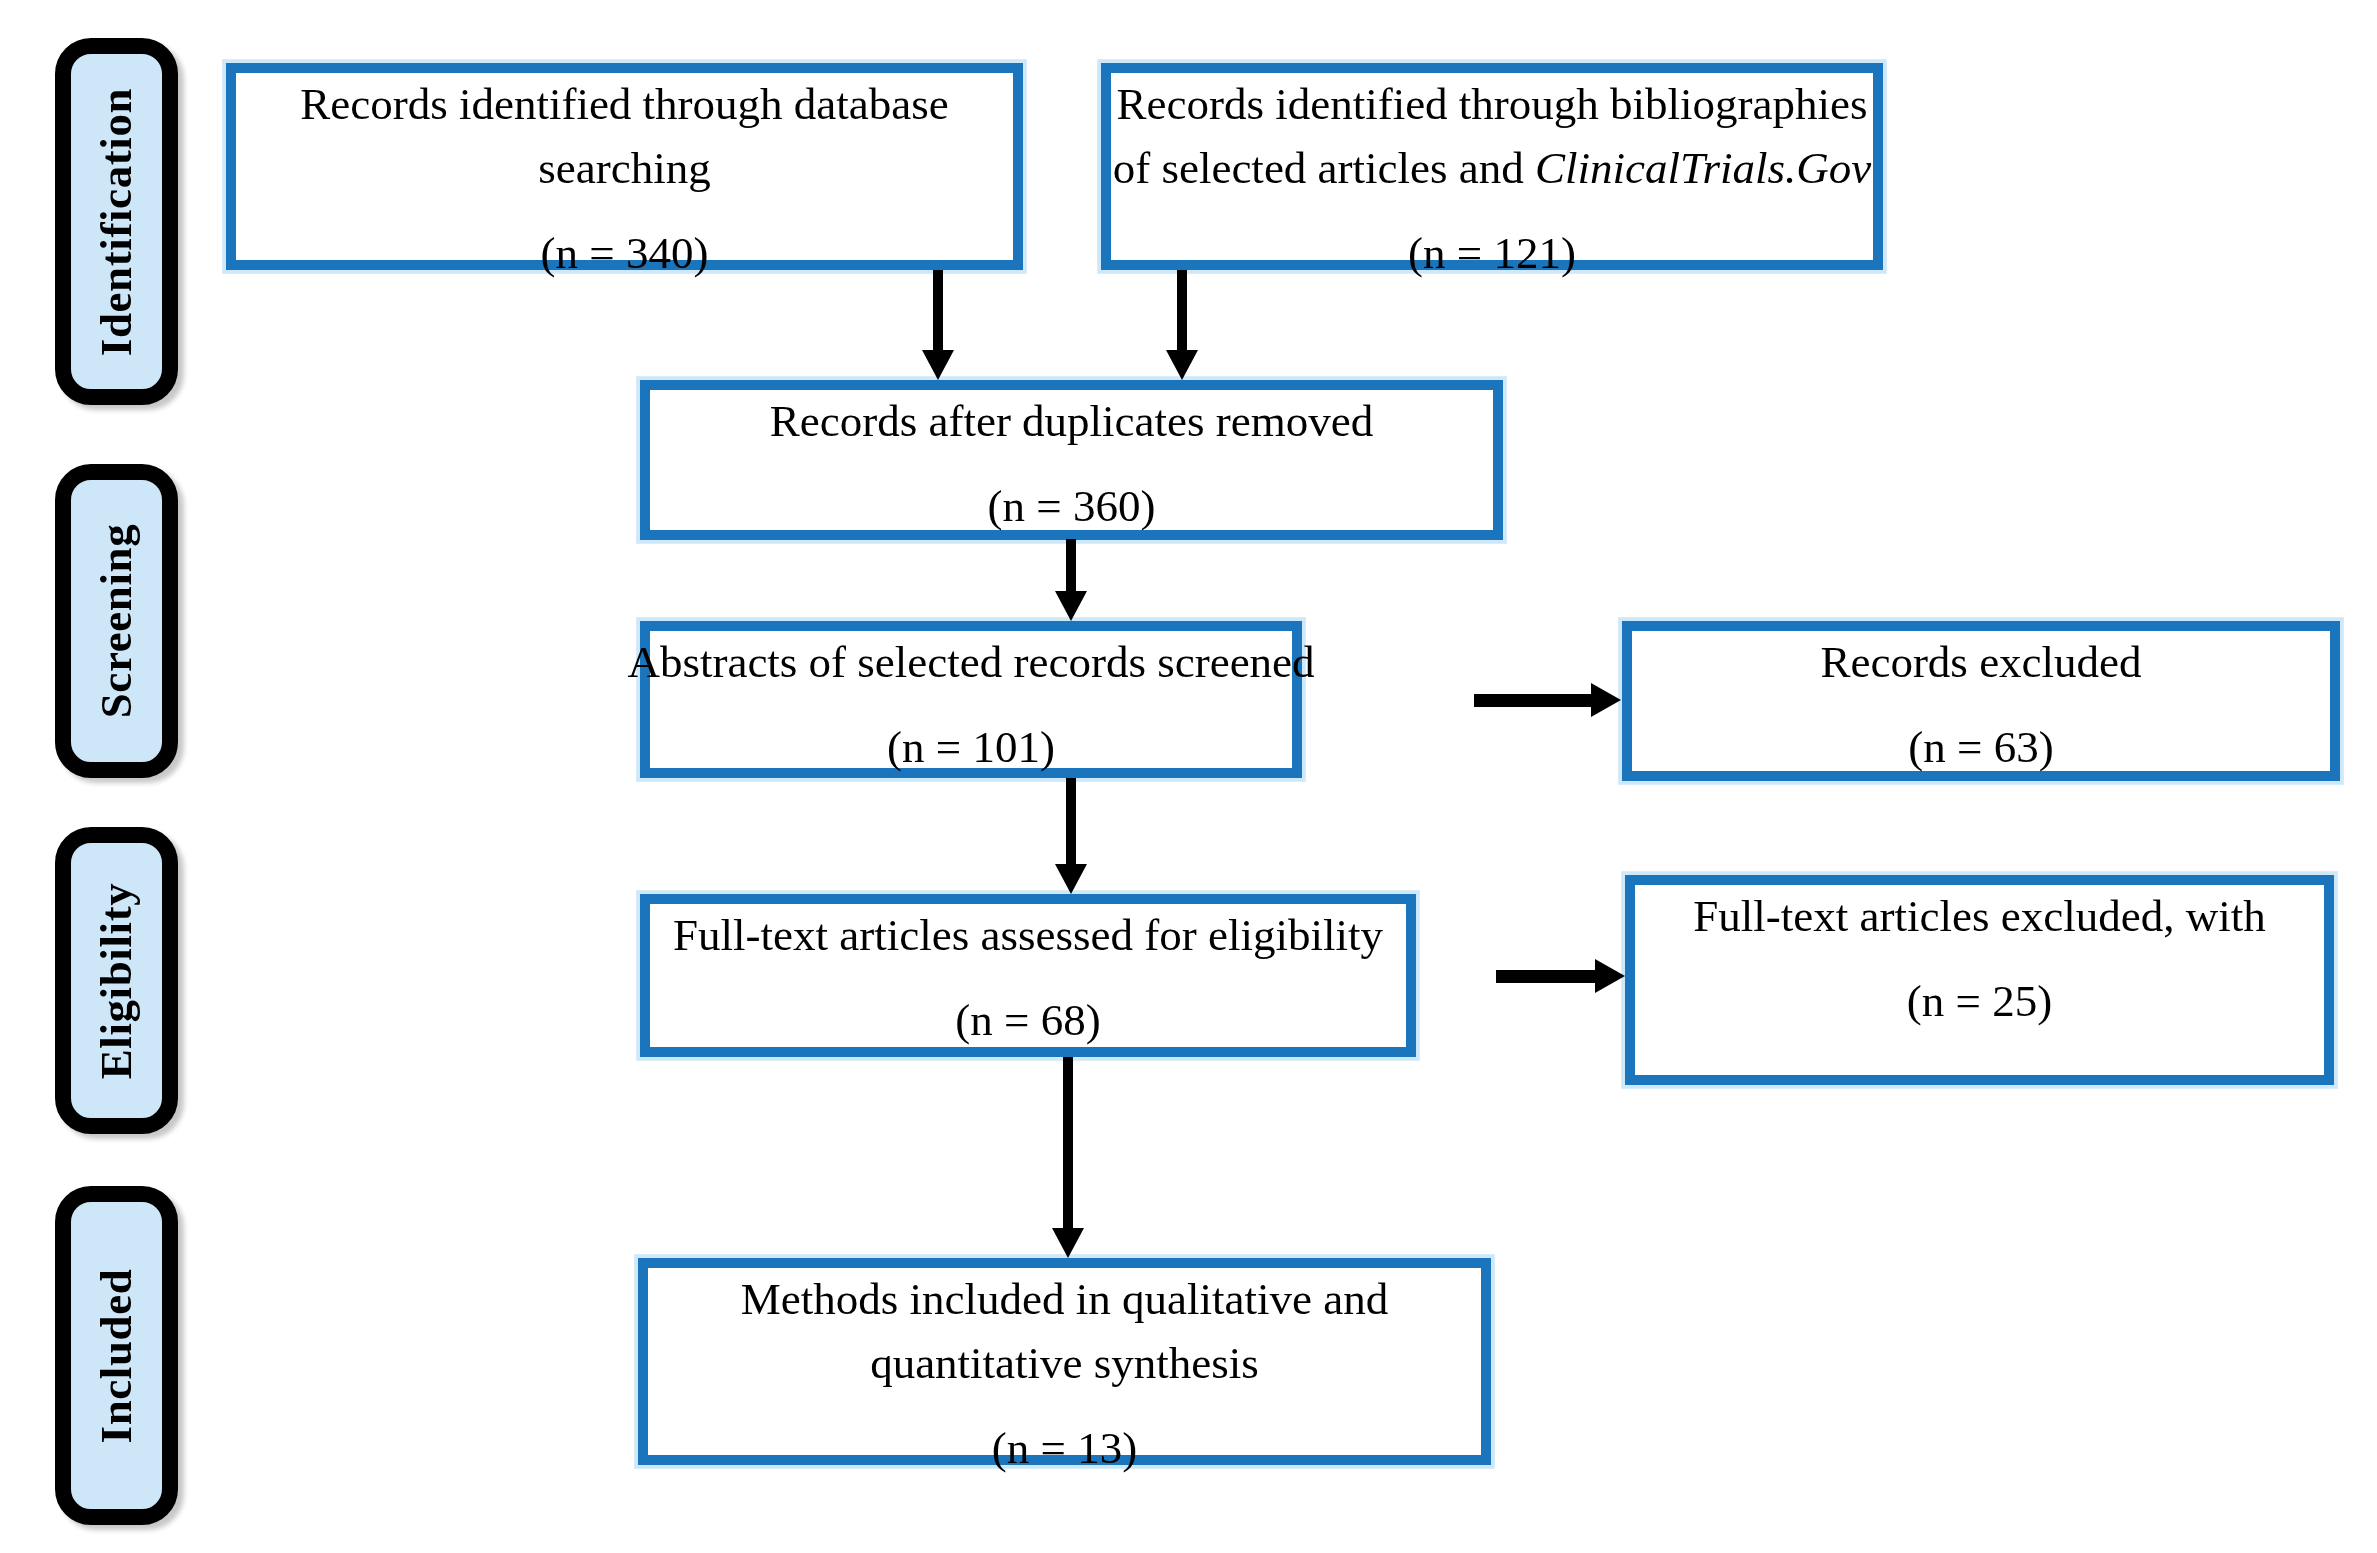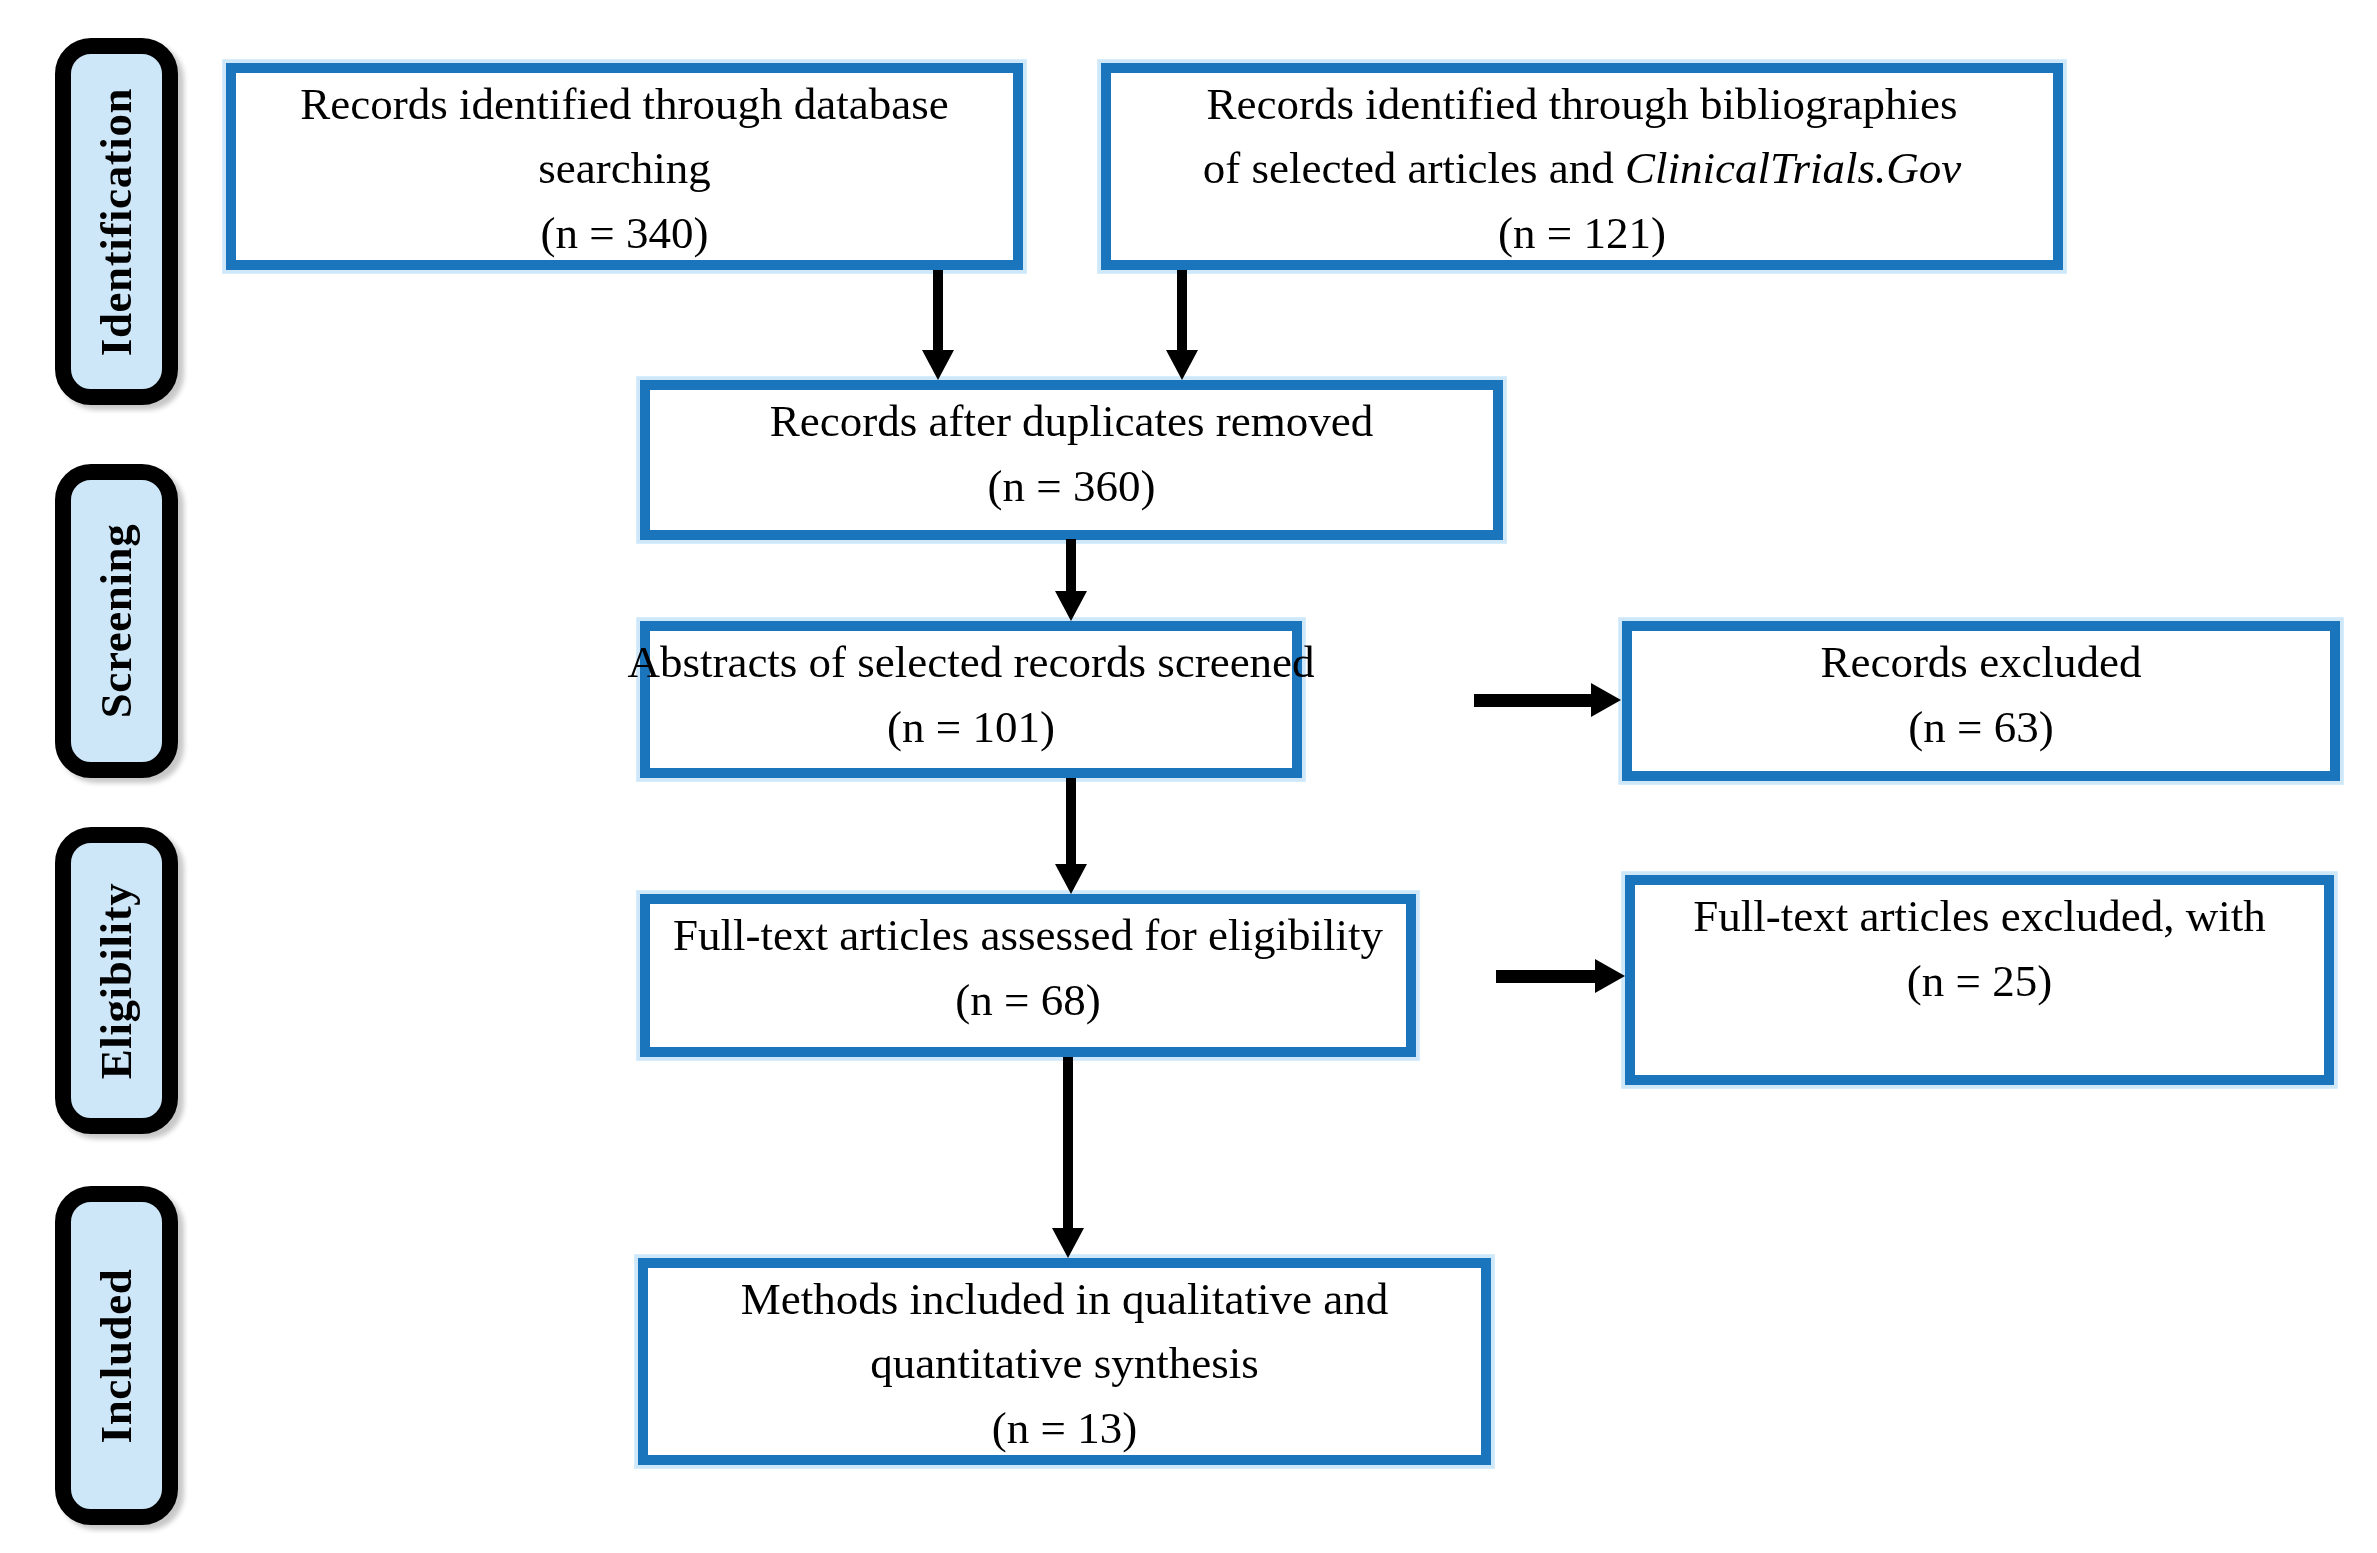--- a/index.html
+++ b/index.html
@@ -49,21 +49,21 @@
     display: flex;
     flex-direction: column;
     align-items: center;
     justify-content: flex-start;
     text-align: center;
     font-size: 45px;
     line-height: 1.42;
     box-shadow: 0 0 0 3.8px rgba(189, 224, 248, 0.75);
   }
   .fbox .bline { white-space: nowrap; }
-  .fbox .n-line { margin-top: 1px; }
+  .fbox .n-line { margin-top: 21px; }
   .italic { font-style: italic; }
   .bold { font-weight: bold; }
 
   
   .arrow-v { position: absolute; width: 33px; }
   .arrow-v .shaft {
     position: absolute;
     left: 11.3px; top: 0;
     width: 10px;
     height: calc(100% - 28px);
@@ -111,21 +111,21 @@
   <div class="stage" style="top:1186px;height:339px">
     <span class="stage-label">Included</span>
   </div>
 
   <div class="fbox" style="left:226px;top:63px;width:797px;height:207px">
     <div class="bline">Records identified through database</div>
     <div class="bline">searching</div>
     <div class="bline n-line">(n = 340)</div>
   </div>
 
-  <div class="fbox" style="left:1101px;top:63px;width:962px;height:207px">
+  <div class="fbox" style="left:1101px;top:63px;width:782px;height:207px">
     <div class="bline">Records identified through bibliographies</div>
     <div class="bline"><span>of selected articles and </span><span class="italic">ClinicalTrials.Gov</span></div>
     <div class="bline n-line">(n = 121)</div>
   </div>
 
   <div class="fbox" style="left:640px;top:380px;width:863px;height:160px">
     <div class="bline">Records after duplicates removed</div>
     <div class="bline n-line">(n = 360)</div>
   </div>
 

